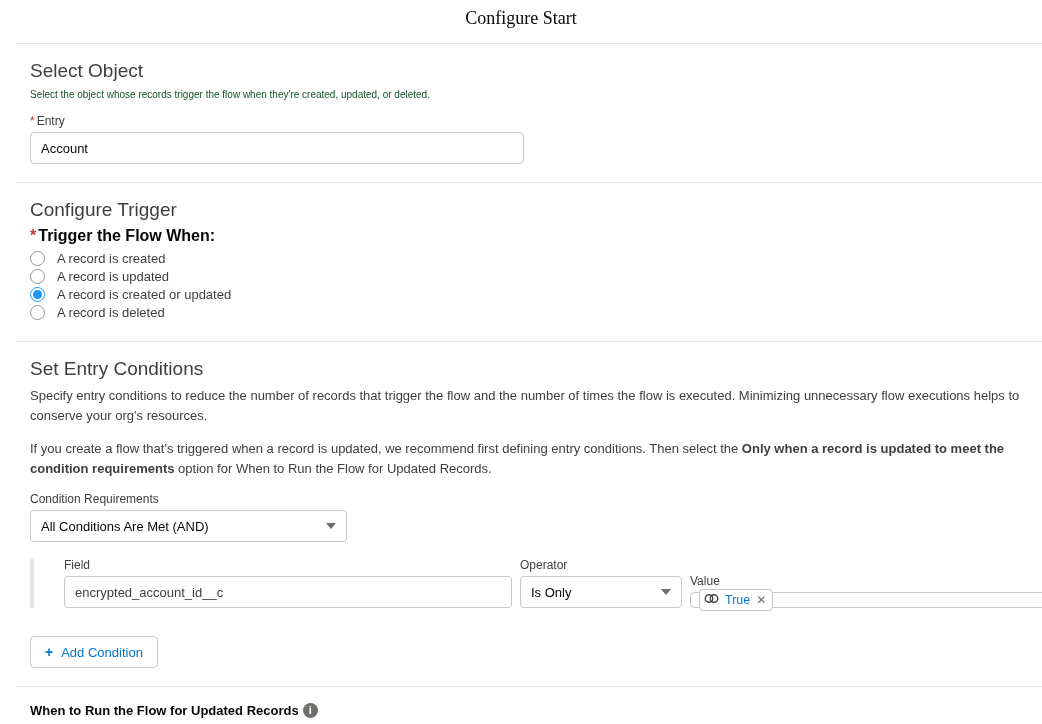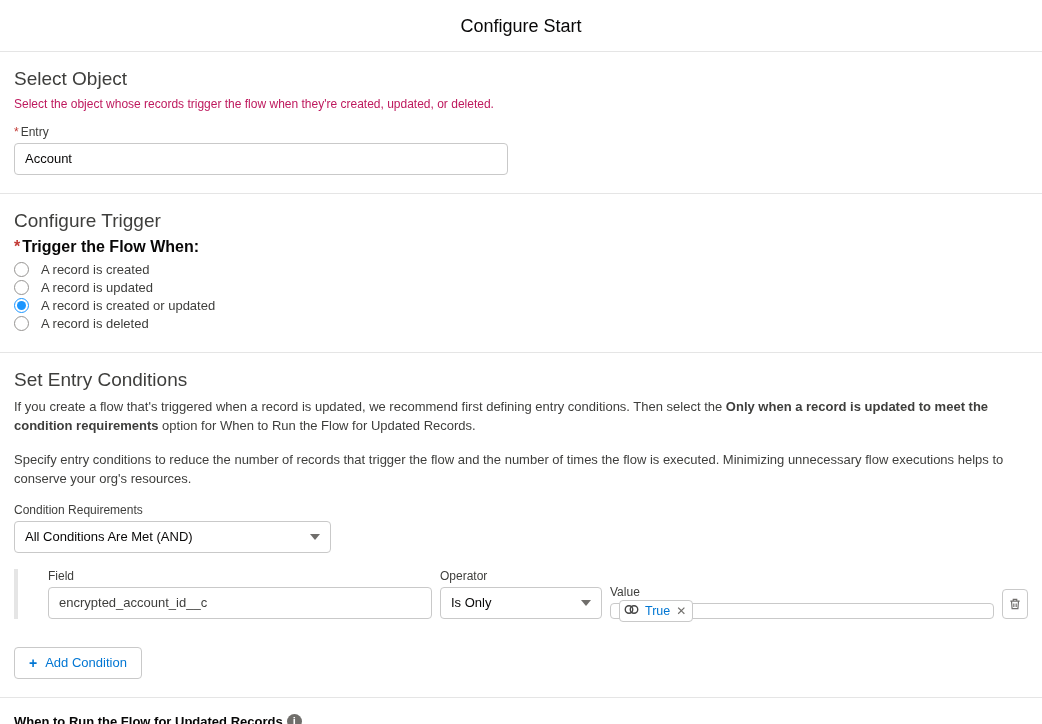--- a/index.html
+++ b/index.html
@@ -6,34 +6,36 @@
   body {
     font-family: -apple-system, BlinkMacSystemFont, "Segoe UI", Arial, sans-serif;
     color: #3e3e3c;
     background: #fff;
     width: 1042px;
   }
   .header-title {
     text-align: center;
     font-size: 18px;
     color: #080707;
-    padding: 16px 0 14px;
+    padding: 8px 0 14px;
+    font-family: Liberation Serif, serif;
   }
   .section {
     border-top: 1px solid #e5e5e5;
     padding: 16px 14px 18px;
+    margin-left: 16px;
   }
   .section-title {
     font-size: 19px;
     color: #3e3e3c;
     margin-bottom: 6px;
   }
   .section-desc {
-    font-size: 12px;
-    color: #be185d;
+    font-size: 10px;
+    color: #14532d;
     margin-bottom: 12px;
     line-height: 1.4;
   }
   .section-desc2 {
     font-size: 13px;
     color: #3e3e3c;
     line-height: 1.5;
     margin-bottom: 14px;
   }
   .section-desc2 .bold { font-weight: 600; }
@@ -107,21 +109,21 @@
     margin-top: 16px;
     margin-bottom: 14px;
   }
   .cond-row {
     display: flex;
     gap: 8px;
     align-items: flex-end;
   }
   .cond-col { display: flex; flex-direction: column; }
   .cond-field-input {
-    width: 384px;
+    width: 448px;
     height: 32px;
     border: 1px solid #c9c9c9;
     border-radius: 4px;
     padding: 0 10px;
     font-size: 13px;
     color: #3e3e3c;
     background: #fff;
   }
   .cond-operator {
     width: 162px;
@@ -234,24 +236,24 @@
     <span class="radio-label">A record is created or updated</span>
   </div>
   <div class="radio-row">
     <span class="radio"></span>
     <span class="radio-label">A record is deleted</span>
   </div>
 </div>
 
 <div class="section">
   <div class="section-title">Set Entry Conditions</div>
+  <div class="section-desc2">Specify entry conditions to reduce the number of records that trigger the flow and the number of times the flow is executed. Minimizing unnecessary flow executions helps to conserve your org's resources.</div>
   <div class="section-desc2">
     <span>If you create a flow that's triggered when a record is updated, we recommend first defining entry conditions. Then select the </span><span class="bold">Only when a record is updated to meet the condition requirements</span><span> option for When to Run the Flow for Updated Records.</span>
   </div>
-  <div class="section-desc2">Specify entry conditions to reduce the number of records that trigger the flow and the number of times the flow is executed. Minimizing unnecessary flow executions helps to conserve your org's resources.</div>
 
   <label class="field-label">Condition Requirements</label>
   <div class="select-box w-335">
     <span>All Conditions Are Met (AND)</span>
     <span class="chevron-down"></span>
   </div>
 
   <div class="cond-row-section">
     <div class="cond-row">
       <div class="cond-col">

